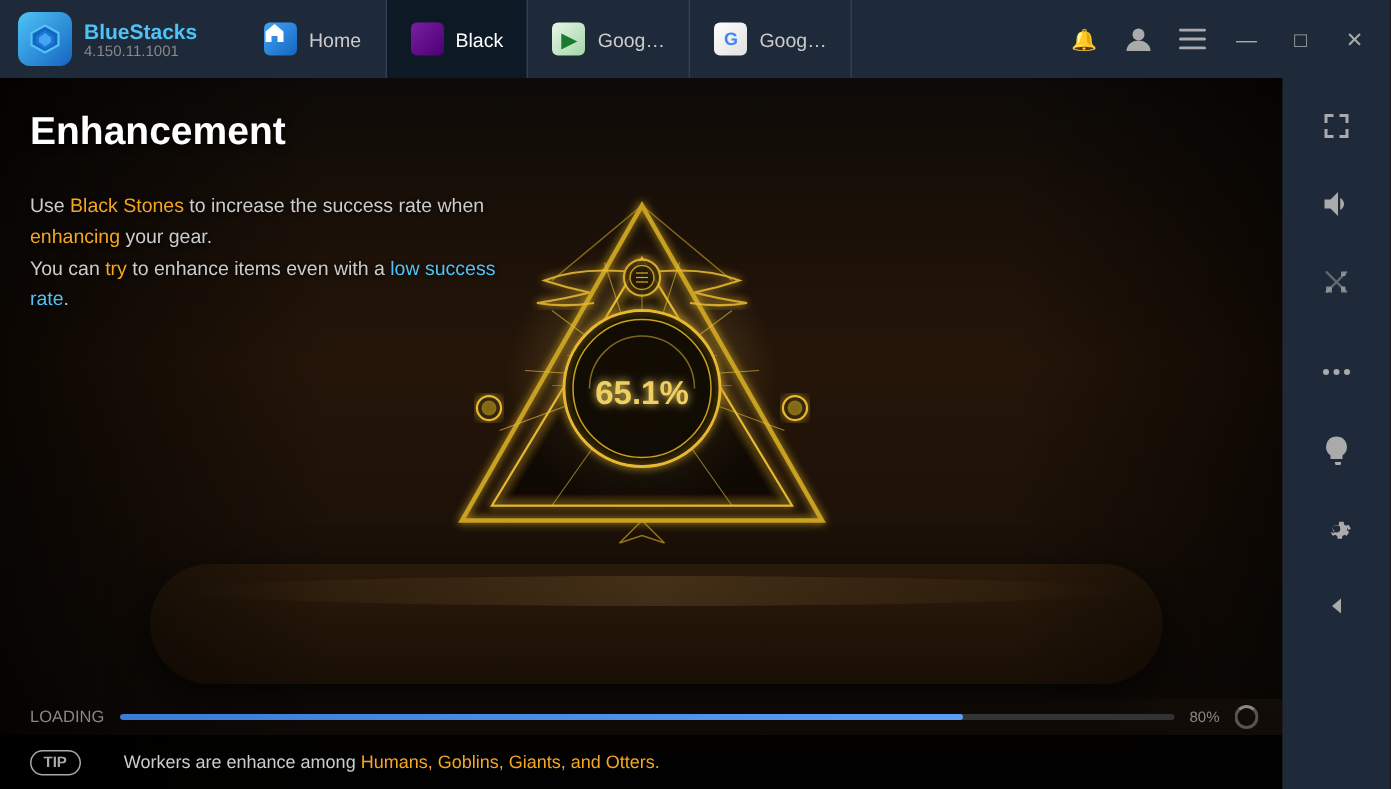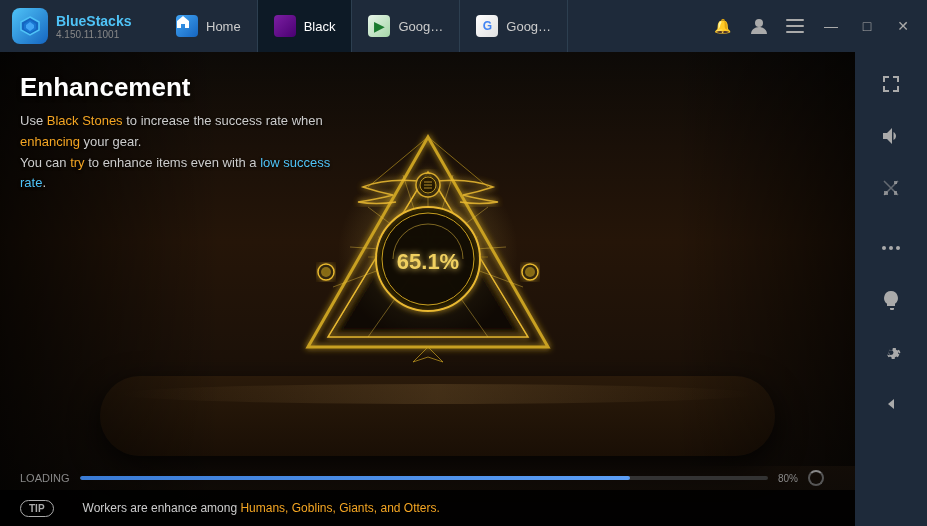--- a/index.html
+++ b/index.html
@@ -177,21 +177,21 @@
     .enhancement-text {
       position: absolute;
       top: 20px;
       left: 20px;
       max-width: 320px;
     }
     .enhancement-title {
       font-size: 26px;
       font-weight: bold;
       color: white;
-      margin-bottom: 8px;
+      margin-bottom: 24px;
       text-shadow: 0 2px 4px rgba(0,0,0,0.8);
     }
     .enhancement-desc {
       font-size: 13px;
       color: #ccc;
       line-height: 1.6;
       text-shadow: 0 1px 3px rgba(0,0,0,0.9);
     }
     .highlight-orange { color: #f5a623; }
     .highlight-blue { color: #4fc3f7; }
@@ -210,21 +210,21 @@
     .medallion-svg {
       width: 100%;
       height: 100%;
     }
 
     
     .loading-bar-container {
       position: absolute;
       bottom: 40px;
       left: 20px;
-      right: 31px;
+      right: 16px;
       display: flex;
       align-items: center;
       gap: 10px;
     }
     .loading-label {
       color: #888;
       font-size: 11px;
       flex-shrink: 0;
     }
     .loading-track {

